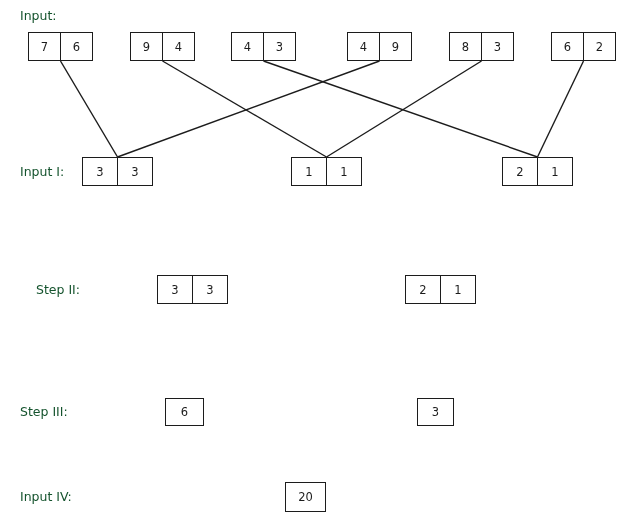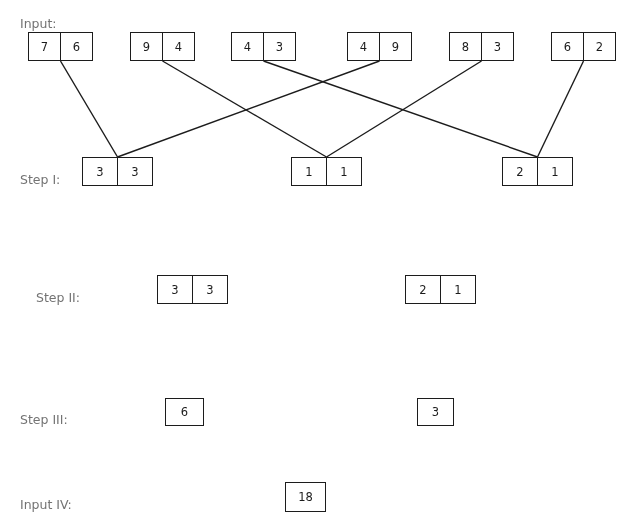--- a/index.html
+++ b/index.html
@@ -11,23 +11,22 @@
     color:#1c1c1c;
     overflow:hidden;
   }
   #connectors{
     position:absolute;left:0;top:0;width:635px;height:517px;
     pointer-events:none;
   }
   .label{
     position:absolute;
     font-size:12.5px;
-    color:#737373;
+    color:#14532d;
     white-space:nowrap;
-    margin-top:8px;
   }
   .pairbox{
     position:absolute;
     display:flex;
     border:1.5px solid #1c1c1c;
     background:#ffffff;
   }
   .cell{
     display:flex;align-items:center;justify-content:center;
     font-size:11.5px;
@@ -79,21 +78,21 @@
   </div>
   <div class="pairbox row-input" style="left:449px;top:32px">
     <span class="cell first">8</span>
     <span class="cell">3</span>
   </div>
   <div class="pairbox row-input" style="left:551px;top:32px">
     <span class="cell first">6</span>
     <span class="cell">2</span>
   </div>
 
-  <div class="label" style="left:20px;top:164px">Step I:</div>
+  <div class="label" style="left:20px;top:164px">Input I:</div>
 
   <div class="pairbox row-s1" style="left:82px;top:157px">
     <span class="cell first">3</span>
     <span class="cell">3</span>
   </div>
   <div class="pairbox row-s1" style="left:291px;top:157px">
     <span class="cell first">1</span>
     <span class="cell">1</span>
   </div>
   <div class="pairbox row-s1" style="left:502px;top:157px">
@@ -112,15 +111,15 @@
     <span class="cell">1</span>
   </div>
 
   <div class="label" style="left:20px;top:404px">Step III:</div>
 
   <div class="singlebox" style="left:165px;top:398px;width:37px;height:26px">6</div>
   <div class="singlebox" style="left:417px;top:398px;width:35px;height:26px">3</div>
 
   <div class="label" style="left:20px;top:489px">Input IV:</div>
 
-  <div class="singlebox" style="left:285px;top:482px;width:39px;height:28px">18</div>
+  <div class="singlebox" style="left:285px;top:482px;width:39px;height:28px">20</div>
 
 </div>
 
 </body></html>

